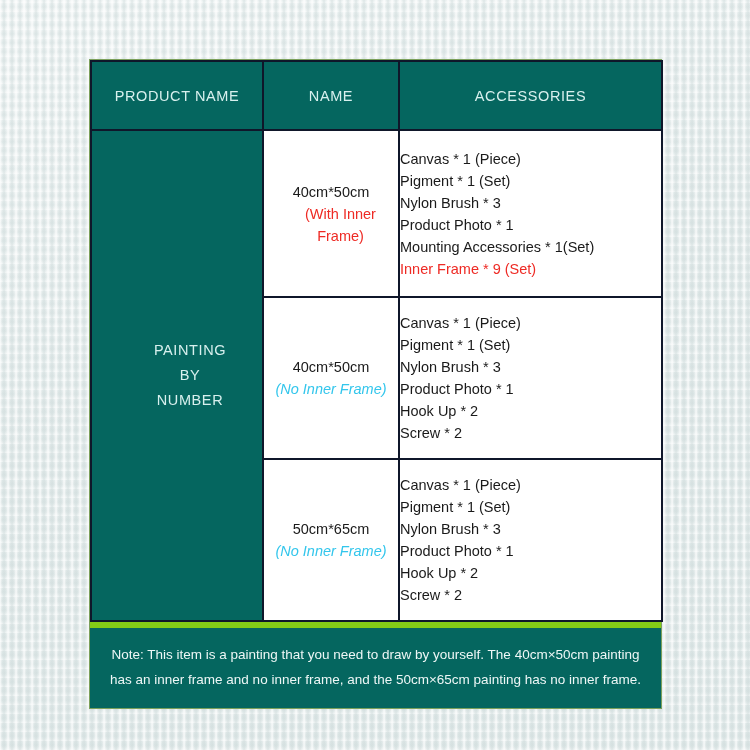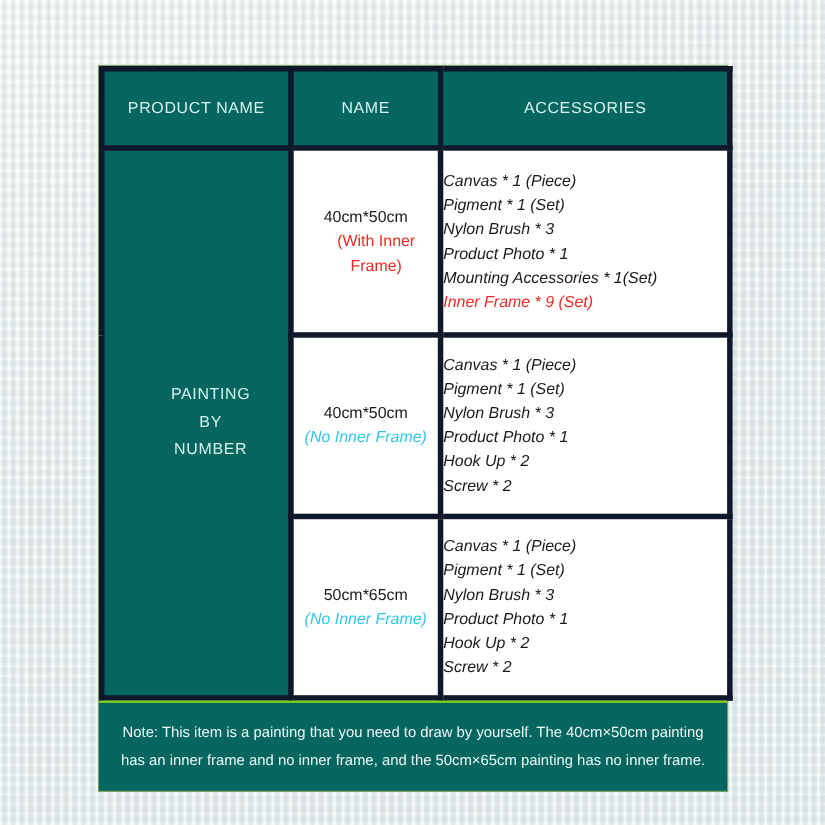--- a/index.html
+++ b/index.html
@@ -43,21 +43,21 @@
     background: #ffffff;
     border: 1px solid #7ba05b;
   }
   table.spec-table {
     border-collapse: collapse;
     width: 100%;
     table-layout: fixed;
   }
   table.spec-table td,
   table.spec-table th {
-    border: 5px solid #0f172a;
+    border: 2px solid #0f172a;
     vertical-align: middle;
     padding: 0;
   }
 
   
   col.c-name { width: 172px; }
   col.c-size { width: 136px; }
   col.c-acc  { width: 263px; }
 
   
@@ -98,38 +98,38 @@
 
   
   td.acc-cell {
     background: #ffffff;
     color: #1a1a1a;
     font-size: 14.5px;
     line-height: 22px;
     padding: 9px 0 9px 12px;
     vertical-align: middle;
   }
-  .acc-line { display: block; white-space: nowrap; font-style: italic; }
+  .acc-line { display: block; white-space: nowrap; }
   .acc-line.red { color: #ee2a24; }
 
   
   tr.row-1 td { height: 165px; }
   tr.row-2 td { height: 160px; }
   tr.row-3 td { height: 160px; }
 
   
   .note-bar {
     background: #05665f;
     color: #eef7f6;
     font-size: 13.5px;
     line-height: 25px;
     text-align: center;
     padding: 14px 20px 16px 20px;
     box-sizing: border-box;
-    border-top: 2px solid #84cc16;
+    border-top: 6px solid #84cc16;
   }
   .note-line { display: block; }
 </style>
 </head>
 <body>
 
 <div id="page-wrap">
 
   <div class="table-card">
 

